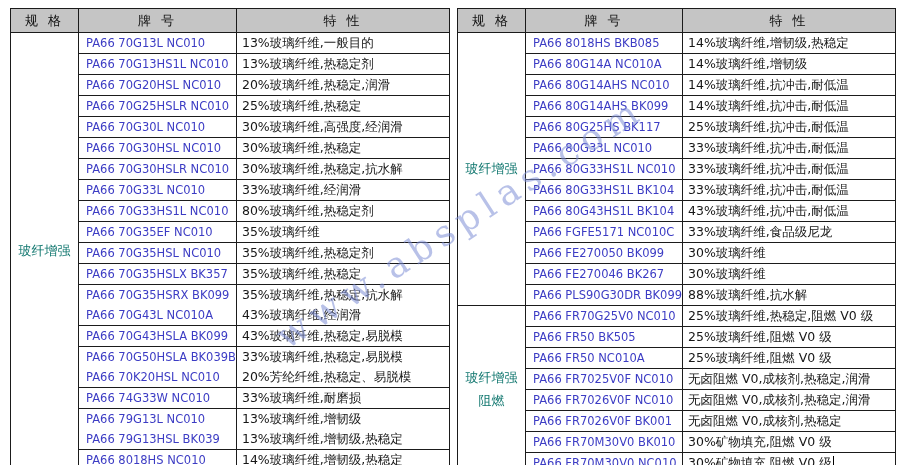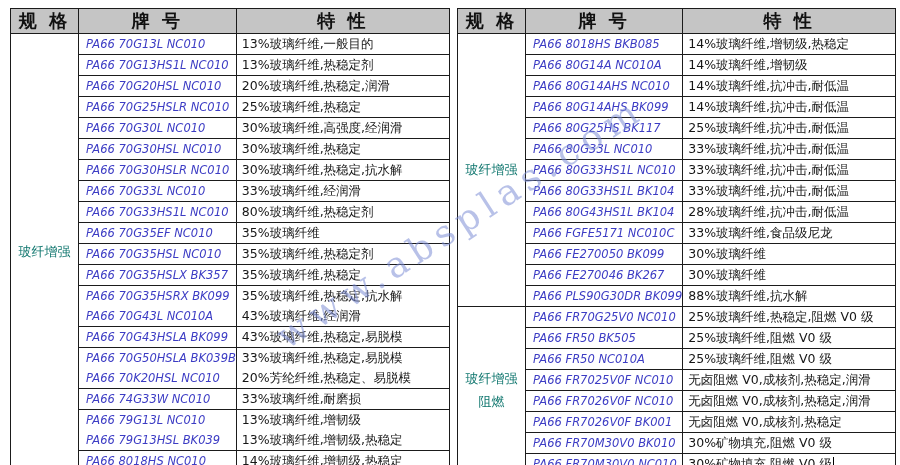--- a/index.html
+++ b/index.html
@@ -14,33 +14,32 @@
     background:#ffffff;
   }
   #tbl0{left:10px;}
   #tbl1{left:457px;}
   col.c0{width:68px;}
   col.c1{width:152px;}
   col.c2{width:213px;}
   th,td{border:1px solid #1b1b1b;padding:0;}
   th{
     background:#c5c5c5;height:23px;
-    font-size:18px;font-weight:bold;color:#111111;
+    font-size:13px;font-weight:normal;color:#111111;
     letter-spacing:3px;text-align:center;
   }
   tbody td{height:20px;}
   td.spec{
     text-align:center;vertical-align:middle;
     font-size:13px;color:#0f766e;line-height:1.7;
   }
   td.grade{
     color:#3c3cc4;font-size:11.5px;
     padding-left:7px;white-space:nowrap;overflow:hidden;
     vertical-align:middle;
-    font-style:italic;
   }
   td.feat{
     color:#161616;font-size:12.5px;
     padding-left:5px;white-space:nowrap;overflow:hidden;
     vertical-align:middle;
     margin-top:40px;
   }
   td.mn{border-bottom-style:hidden;}
   .caret{
     display:inline-block;width:1px;height:13px;
@@ -203,21 +202,21 @@
       <tr>
         <td class="grade">PA66 80G33HS1L NC010</td>
         <td class="feat">33%玻璃纤维,抗冲击,耐低温</td>
       </tr>
       <tr>
         <td class="grade">PA66 80G33HS1L BK104</td>
         <td class="feat">33%玻璃纤维,抗冲击,耐低温</td>
       </tr>
       <tr>
         <td class="grade">PA66 80G43HS1L BK104</td>
-        <td class="feat">28%玻璃纤维,抗冲击,耐低温</td>
+        <td class="feat">43%玻璃纤维,抗冲击,耐低温</td>
       </tr>
       <tr>
         <td class="grade">PA66 FGFE5171 NC010C</td>
         <td class="feat">33%玻璃纤维,食品级尼龙</td>
       </tr>
       <tr>
         <td class="grade">PA66 FE270050 BK099</td>
         <td class="feat">30%玻璃纤维</td>
       </tr>
       <tr>

